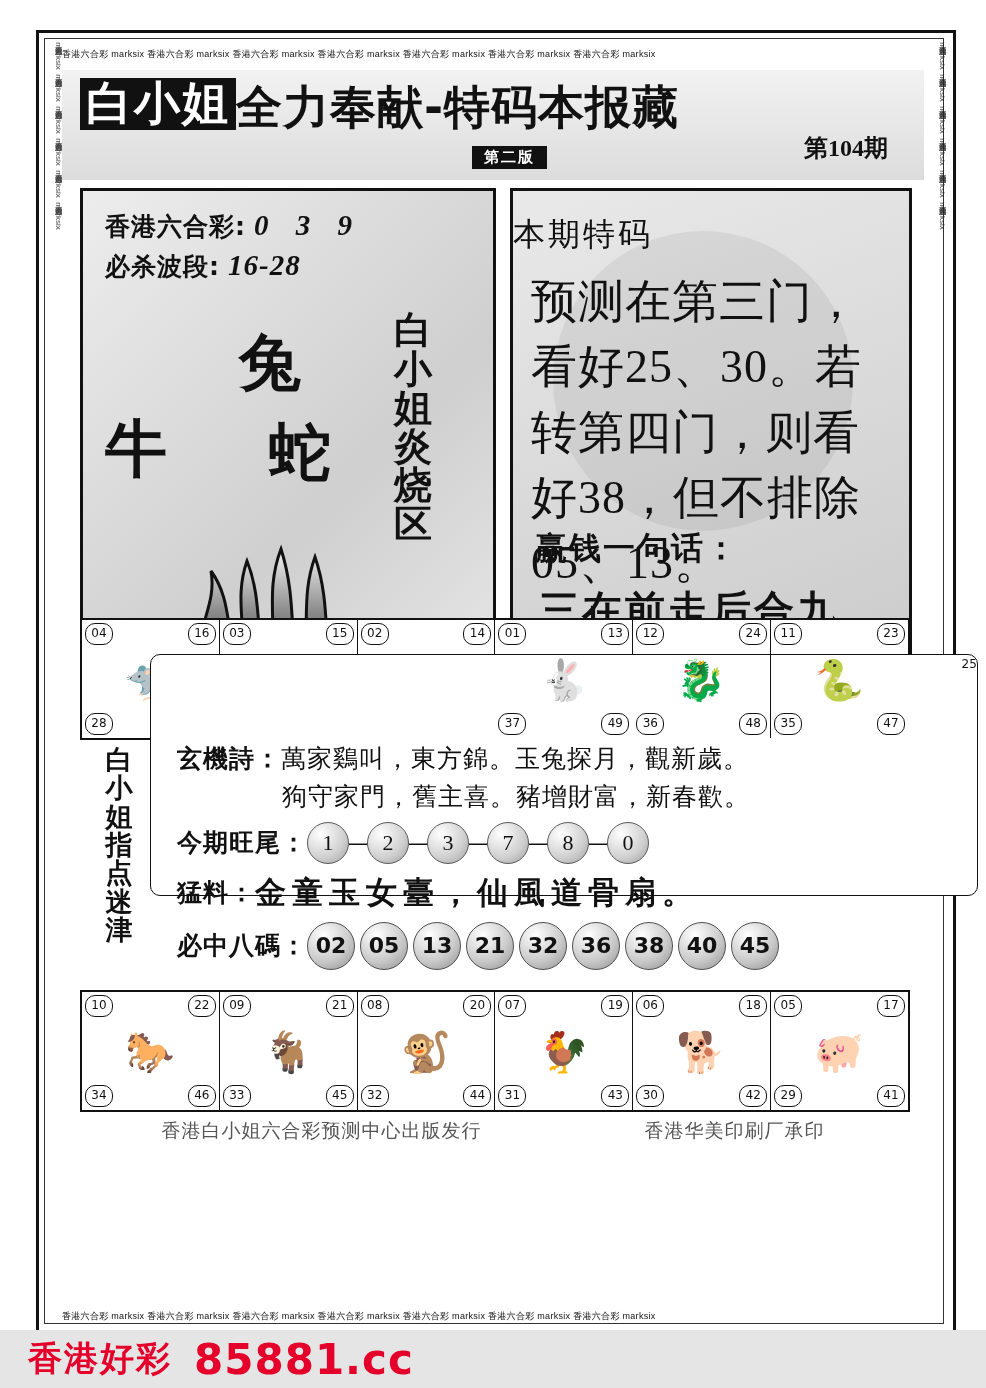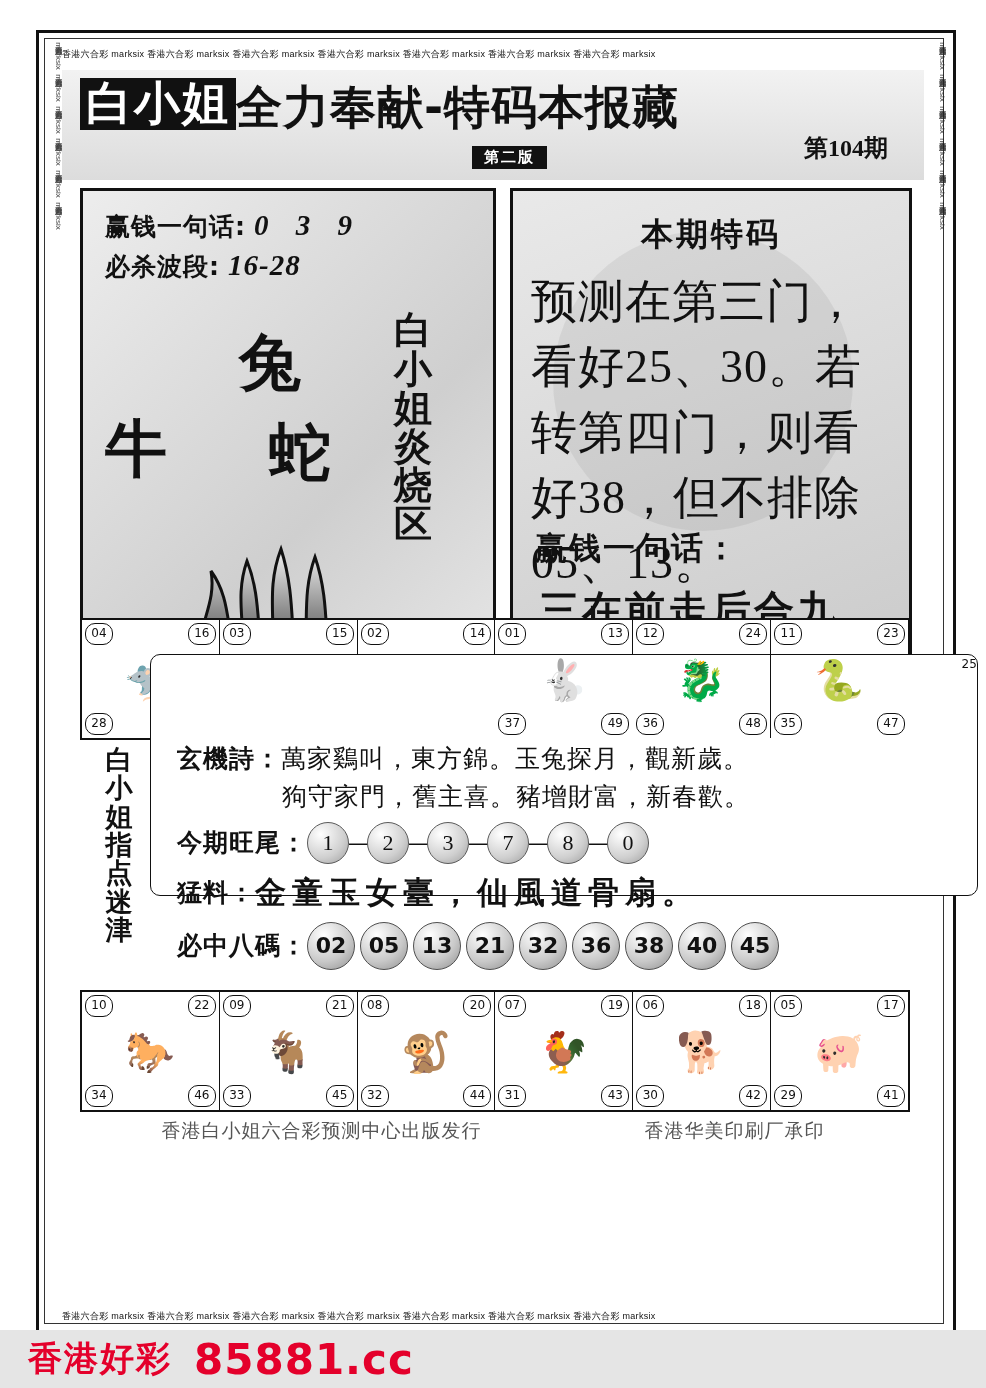--- a/index.html
+++ b/index.html
@@ -53,22 +53,22 @@
   .zw.rabbit{left:156px;top:10px;font-size:62px;}
   .zw.ox{left:22px;top:96px;font-size:62px;}
   .zw.snake{left:186px;top:100px;font-size:62px;}
   .vert-text{position:absolute;left:300px;top:120px;width:60px;font-family:"DejaVu Sans",sans-serif;font-weight:bold;
              font-size:38px;color:#111;line-height:1.02;text-align:center;}
   .vert-text span{display:block;}
 
   .flame{position:absolute;left:80px;top:150px;width:230px;height:230px;}
 
   
-  .rp-title{position:absolute;left:0;right:0;top:22px;text-align:center;font-family:"DejaVu Sans",sans-serif;
-            font-weight:bold;font-size:32px;color:#111;letter-spacing:3px;}
+  .rp-title{position:absolute;left:0;right:0;top:22px;text-align:left;font-family:"DejaVu Sans",sans-serif;
+            font-weight:normal;font-size:32px;color:#111;letter-spacing:3px;}
   .rp-body{position:absolute;left:18px;right:14px;top:78px;font-family:"Liberation Serif",serif;font-size:46px;
            color:#111;line-height:1.42;letter-spacing:1px;}
   .rp-win{position:absolute;left:22px;top:336px;font-family:"DejaVu Sans",sans-serif;font-weight:bold;font-size:32px;color:#111;letter-spacing:2px;}
   .rp-win2{position:absolute;left:26px;top:392px;font-family:"DejaVu Sans",sans-serif;font-weight:bold;font-size:40px;color:#111;letter-spacing:3px;}
 
   
   .zodiac-strip{position:absolute;left:18px;width:826px;height:118px;border:2px solid #111;display:flex;background:#fff;}
   .zodiac-strip.top{top:548px;}
   .zodiac-strip.bottom{top:920px;}
   .zcell{flex:1;border-right:1px solid #111;position:relative;}
@@ -139,21 +139,21 @@
       <div class="issue">
         <span>第</span><span class="num">104</span><span>期</span>
       </div>
     </div>
 
     <div class="panels">
 
       <div class="panel-left">
         <div class="kill-lines">
           <div class="kill-row">
-            <span class="lbl">赢钱一句话:</span>
+            <span class="lbl">香港六合彩:</span>
             <span class="val">0 3 9</span>
           </div>
           <div class="kill-row">
             <span class="lbl">必杀波段:</span>
             <span class="val two">16-28</span>
           </div>
         </div>
 
         <div class="flame-wrap">
           <svg class="flame" viewBox="0 0 230 230">

